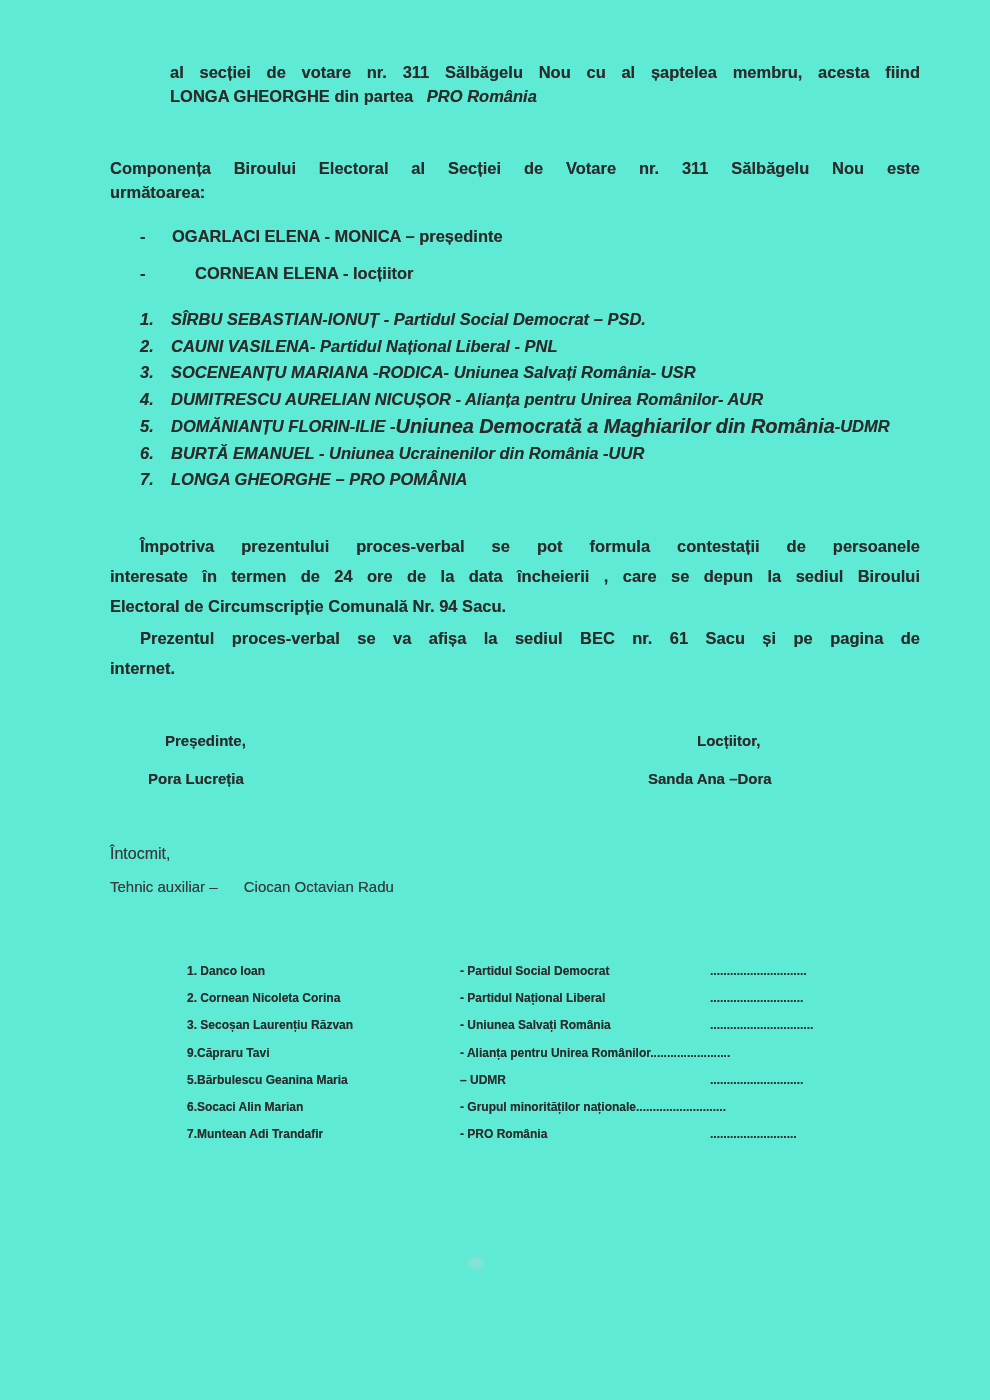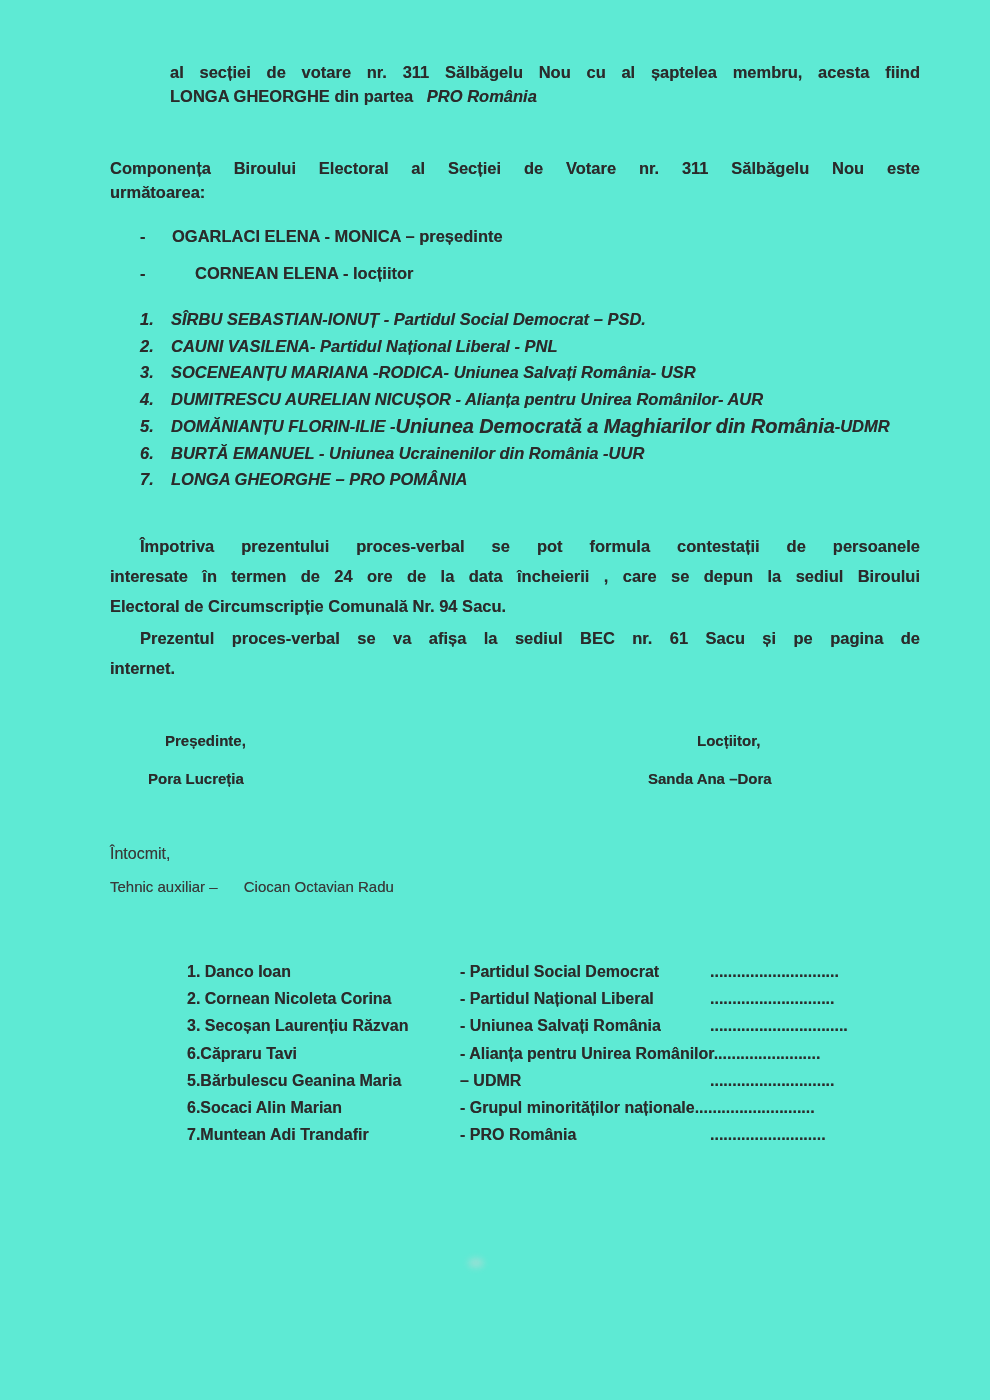--- a/index.html
+++ b/index.html
@@ -18,21 +18,21 @@
   .body-text{font-size:16.5px;font-weight:bold;line-height:24px;}
   .jline{text-align:justify;text-align-last:justify;}
   .p3line{line-height:30px;}
   .officer-row{display:flex;font-size:16.5px;font-weight:bold;line-height:24px;}
   .officer-row .bullet{width:32px;}
   .member-row{display:flex;font-size:16.5px;font-weight:bold;font-style:italic;line-height:26.7px;white-space:nowrap;}
   .member-row .num{width:31px;flex:none;}
   .member-small{font-size:20px;letter-spacing:-0.1px;}
   .sig{font-size:15px;font-weight:bold;}
   .prep{font-weight:normal;color:#3a3a3a;}
-  .brow{display:flex;font-size:16px;font-weight:bold;line-height:27.2px;white-space:nowrap;}
+  .brow{display:flex;font-size:12px;font-weight:bold;line-height:27.2px;white-space:nowrap;}
   .brow .bname{width:273px;flex:none;}
   .brow .bparty{min-width:250px;}
   .smudge{position:absolute;left:468px;top:1258px;width:16px;height:10px;background:#d6d6d6;border-radius:50%;filter:blur(3px);opacity:.45;}
 </style>
 </head>
 <body>
 
 <div class="page">
 
   <div class="abs body-text" style="left:170px;top:60px;width:750px;">
@@ -124,21 +124,21 @@
       <span class="bname">2. Cornean Nicoleta Corina</span>
       <span class="bparty">- Partidul Național Liberal</span>
       <span class="bdots">............................</span>
     </div>
     <div class="brow">
       <span class="bname">3. Secoșan Laurențiu Răzvan</span>
       <span class="bparty">- Uniunea Salvați România</span>
       <span class="bdots">...............................</span>
     </div>
     <div class="brow">
-      <span class="bname">6.Căpraru Tavi</span>
+      <span class="bname">9.Căpraru Tavi</span>
       <span class="bparty">- Alianța pentru Unirea Românilor........................</span>
       <span class="bdots"></span>
     </div>
     <div class="brow">
       <span class="bname">5.Bărbulescu Geanina Maria</span>
       <span class="bparty">– UDMR</span>
       <span class="bdots">............................</span>
     </div>
     <div class="brow">
       <span class="bname">6.Socaci Alin Marian</span>

